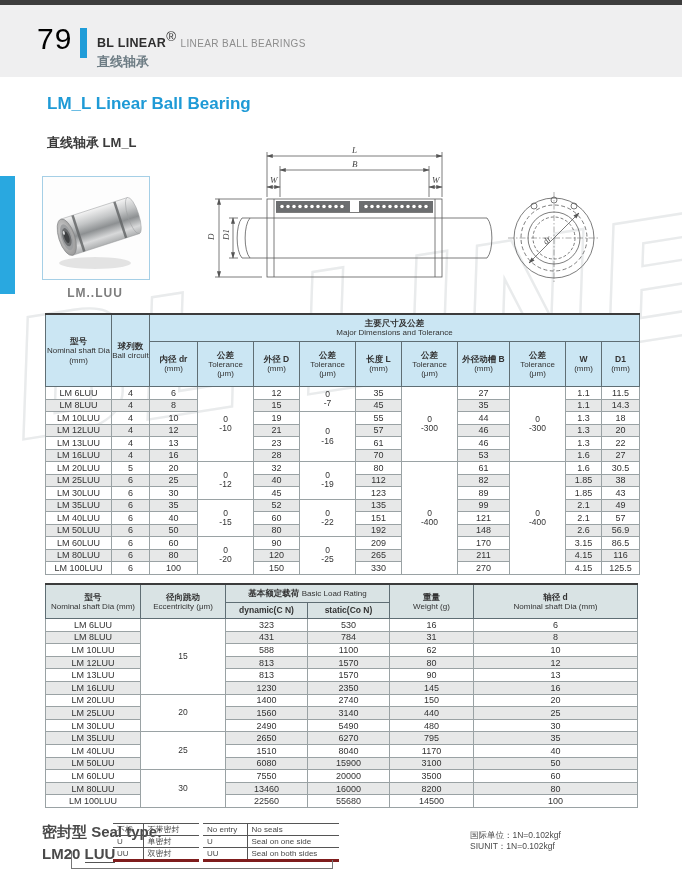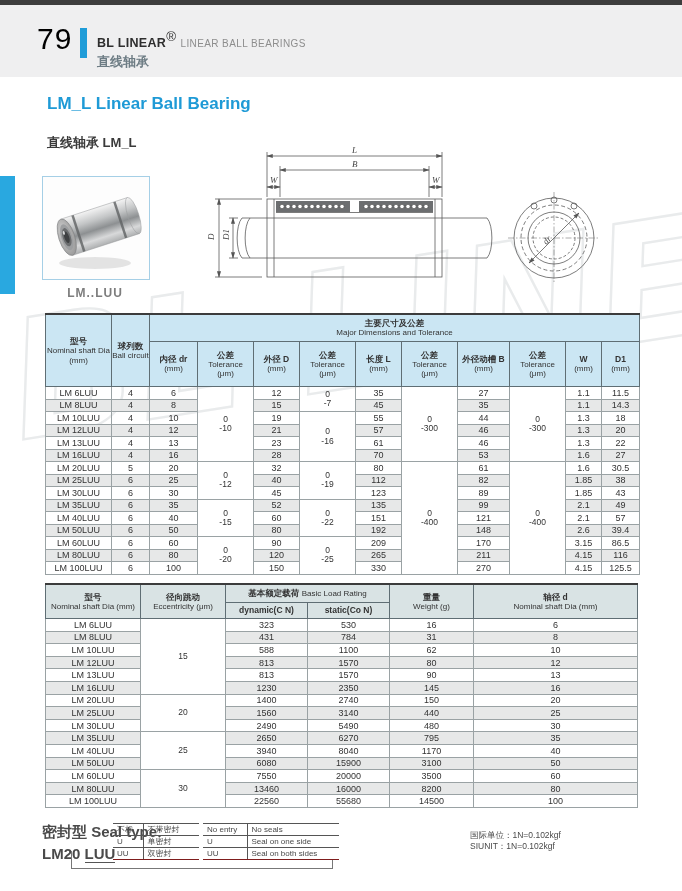--- a/index.html
+++ b/index.html
@@ -49,21 +49,21 @@
   tr.h2 th{height:42px}
   #t2 tr.h1 th{height:15px}
   #t2 tr.h2 th{height:13px}
   
   .sealwrap{left:42px;top:823px;font-size:15px;color:#4a4a4a}
   .sealline1{font-weight:bold}
   .sealline2{font-weight:bold;margin-top:3px}
   .sealline2 .us{border-bottom:1px solid #555;padding-bottom:0}
   .sealtable{border-collapse:collapse;font-size:8px;color:#4a4a4a}
   .sealtable td{border-top:1px solid #555;padding:0 4px;height:11px;vertical-align:middle}
-  .sealtable tr:last-child td{border-bottom:1px solid #7f1d1d}
+  .sealtable tr:last-child td{border-bottom:3px solid #7f1d1d}
   .sealtable td.v{border-left:1px solid #555}
   .sealcn{left:113px;top:823px;width:86px}
   .sealen{left:203px;top:823px;width:136px}
   .conn-v1{left:71px;top:851px;width:1px;height:18px;background:#777}
   .conn-h{left:71px;top:868px;width:262px;height:1px;background:#777}
   .conn-v2{left:332px;top:860px;width:1px;height:9px;background:#777}
   .units{left:470px;top:830px;width:148px;text-align:left;font-size:8.5px;
          color:#4a4a4a;line-height:1.35}
 </style>
 </head>
@@ -443,21 +443,21 @@
           <td>57</td>
         </tr>
         <tr>
           <td class="alt">LM 50LUU</td>
           <td class="alt">6</td>
           <td class="alt">50</td>
           <td class="alt">80</td>
           <td class="alt">192</td>
           <td class="alt">148</td>
           <td class="alt">2.6</td>
-          <td class="alt">39.4</td>
+          <td class="alt">56.9</td>
         </tr>
         <tr>
           <td>LM 60LUU</td>
           <td>6</td>
           <td>60</td>
           <td class="merge" rowspan="3">
             <div>0</div>
             <div>-20</div>
           </td>
           <td>90</td>
@@ -601,21 +601,21 @@
         <tr>
           <td class="alt">LM 35LUU</td>
           <td class="merge" rowspan="3">25</td>
           <td class="alt">2650</td>
           <td class="alt">6270</td>
           <td class="alt">795</td>
           <td class="alt">35</td>
         </tr>
         <tr>
           <td>LM 40LUU</td>
-          <td>3940</td>
+          <td>1510</td>
           <td>8040</td>
           <td>1170</td>
           <td>40</td>
         </tr>
         <tr>
           <td class="alt">LM 50LUU</td>
           <td class="alt">6080</td>
           <td class="alt">15900</td>
           <td class="alt">3100</td>
           <td class="alt">50</td>

